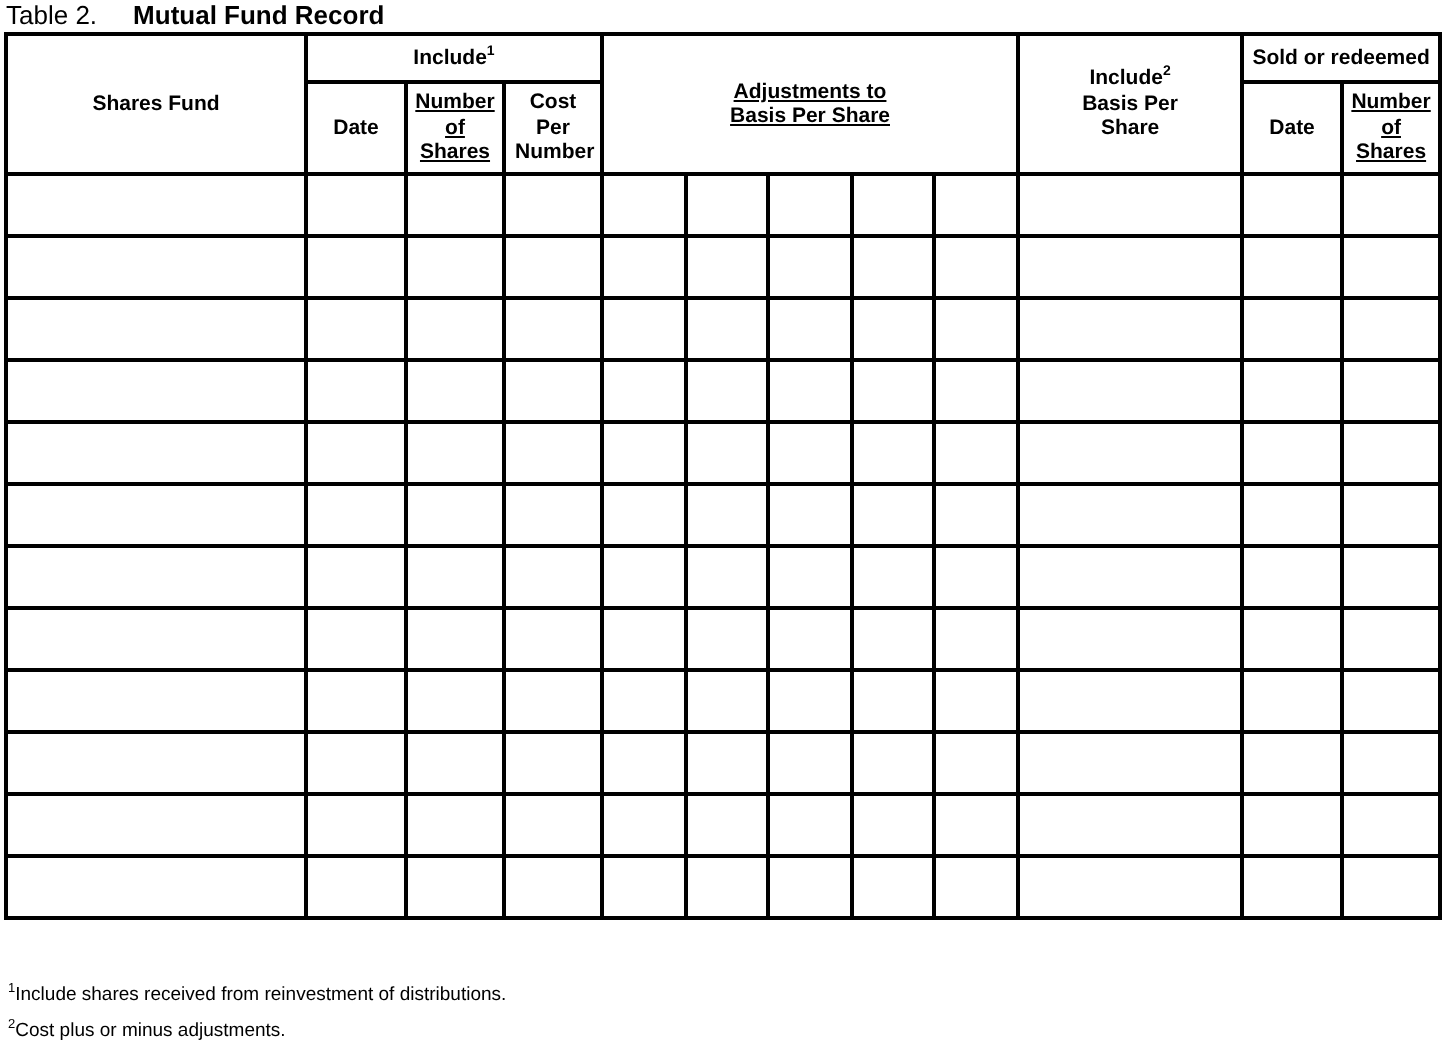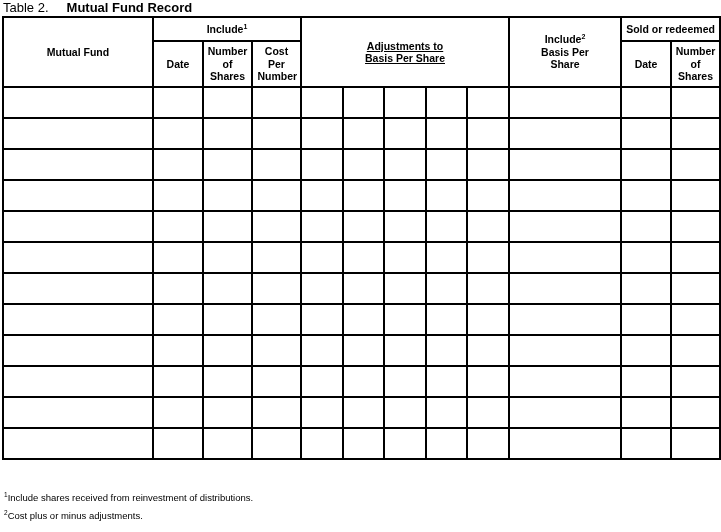--- a/index.html
+++ b/index.html
@@ -49,21 +49,21 @@
     vertical-align: middle;
   }
   tr.hrow-group { height: 24px; }
   tr.hrow-sub   { height: 46px; }
   tbody.body-rows tr { height: 31px; }
 
   th .wrap {
     display: inline-block;
     vertical-align: middle;
   }
-  .w-numshares  { max-width: 42px; }
+  .w-numshares  { max-width: 42px; text-decoration: underline; }
   .w-costshare  { max-width: 38px; }
   .w-adjust     { max-width: 104px; text-decoration: underline; }
   .w-adjbasis   { max-width: 58px; }
 
   th.group-sold { font-weight: normal; }
 
   sup {
     font-size: 7px;
     line-height: 0;
     vertical-align: super;
@@ -99,21 +99,21 @@
       <col style="width:42px">
       <col style="width:41px">
       <col style="width:42px">
       <col style="width:112px">
       <col style="width:50px">
       <col style="width:49px">
     </colgroup>
     <thead>
       <tr class="hrow-group">
         <th rowspan="2">
-          <span class="wrap">Mutual Fund</span>
+          <span class="wrap">Shares Fund</span>
         </th>
         <th colspan="3">
           <span>Include</span><sup>1</sup>
         </th>
         <th colspan="5" rowspan="2">
           <span class="wrap w-adjust">Adjustments to Basis Per Share</span>
         </th>
         <th rowspan="2">
           <span><span>Include</span><sup>2</sup></span><br>
           <span class="wrap w-adjbasis">Basis Per Share</span>

